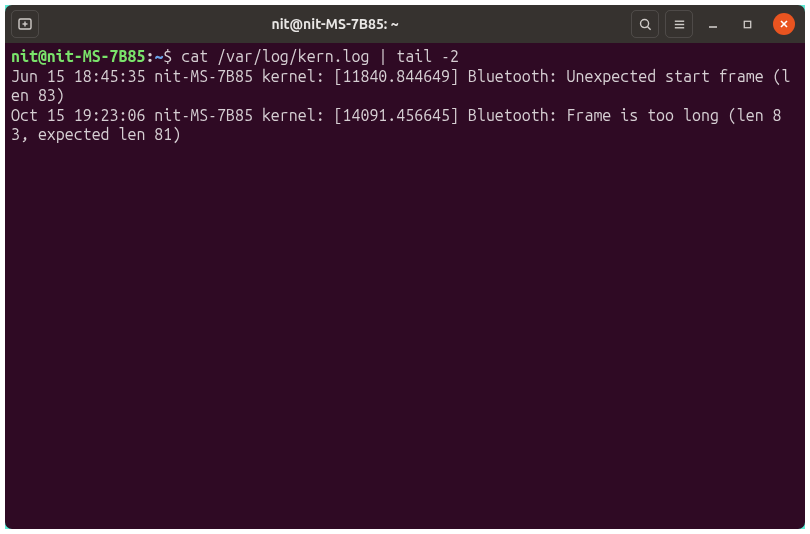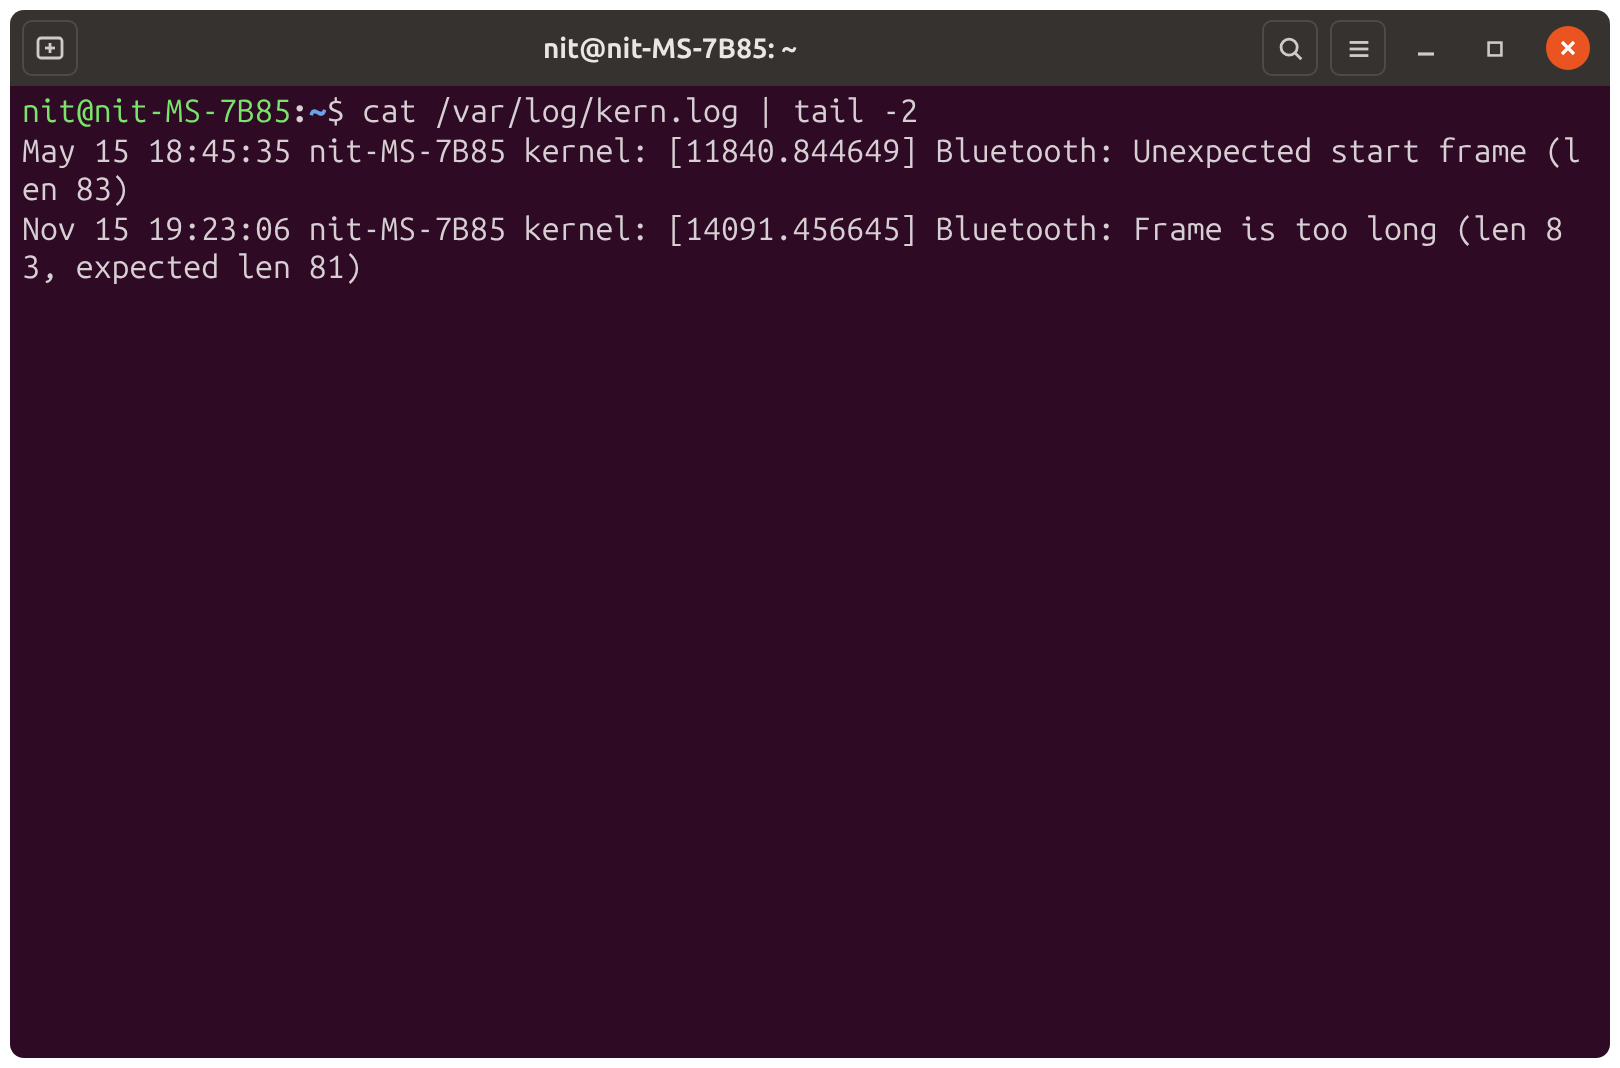--- a/index.html
+++ b/index.html
@@ -10,21 +10,21 @@
     height: 534px;
     font-family: "Ubuntu Mono", "DejaVu Sans Mono", "Courier New", monospace;
     overflow: hidden;
     background: #fff;
   }
   .window {
     width: 810px;
     height: 534px;
     background: #5eead4;
     border: 5px solid #ffffff;
-    border-radius: 24px;
+    border-radius: 0;
     display: flex;
     flex-direction: column;
   }
   .titlebar {
     height: 38px;
     background: #36322f;
     display: flex;
     align-items: center;
     padding: 0 6px;
     gap: 6px;
@@ -76,21 +76,21 @@
     background: #2f0a24;
     color: #d6cfd3;
     font-size: 16px;
     line-height: 19.5px;
     padding: 4px 6px 6px 6px;
     overflow: hidden;
     border-bottom-left-radius: 7px;
     border-bottom-right-radius: 7px;
   }
   .terminal .line { white-space: pre-wrap; word-break: break-all; }
-  .prompt-user { color: #7ae36b; font-weight: normal; }
+  .prompt-user { color: #7ae36b; font-weight: bold; }
   .prompt-sep { color: #d6cfd3; font-weight: bold; }
   .prompt-path { color: #6aa3e8; font-weight: bold; }
   .prompt-dollar { color: #d6cfd3; }
   .cmd { color: #d6cfd3; margin-top: 40px; }
   .cursor {
     display: inline-block;
     width: 9px;
     height: 17px;
     border: 1px solid #d6cfd3;
     vertical-align: -2px;
@@ -140,17 +140,17 @@
     <div class="close-btn">
       <svg width="10" height="10" viewBox="0 0 10 10">
         <line x1="2" y1="2" x2="8" y2="8" stroke="#fff" stroke-width="1.6"></line>
         <line x1="8" y1="2" x2="2" y2="8" stroke="#fff" stroke-width="1.6"></line>
       </svg>
     </div>
   </div>
 
   <div class="terminal">
     <div class="line"><span class="prompt-user">nit@nit-MS-7B85</span><span class="prompt-sep">:</span><span class="prompt-path">~</span><span class="prompt-dollar">$</span><span class="cmd"> </span><span class="cmd">cat /var/log/kern.log | tail -2</span></div>
-    <div class="line">May 15 18:45:35 nit-MS-7B85 kernel: [11840.844649] Bluetooth: Unexpected start frame (len 83)</div>
-    <div class="line">Nov 15 19:23:06 nit-MS-7B85 kernel: [14091.456645] Bluetooth: Frame is too long (len 83, expected len 81)</div>
+    <div class="line">Jun 15 18:45:35 nit-MS-7B85 kernel: [11840.844649] Bluetooth: Unexpected start frame (len 83)</div>
+    <div class="line">Oct 15 19:23:06 nit-MS-7B85 kernel: [14091.456645] Bluetooth: Frame is too long (len 83, expected len 81)</div>
   </div>
 
 </div>
 
 </body></html>

